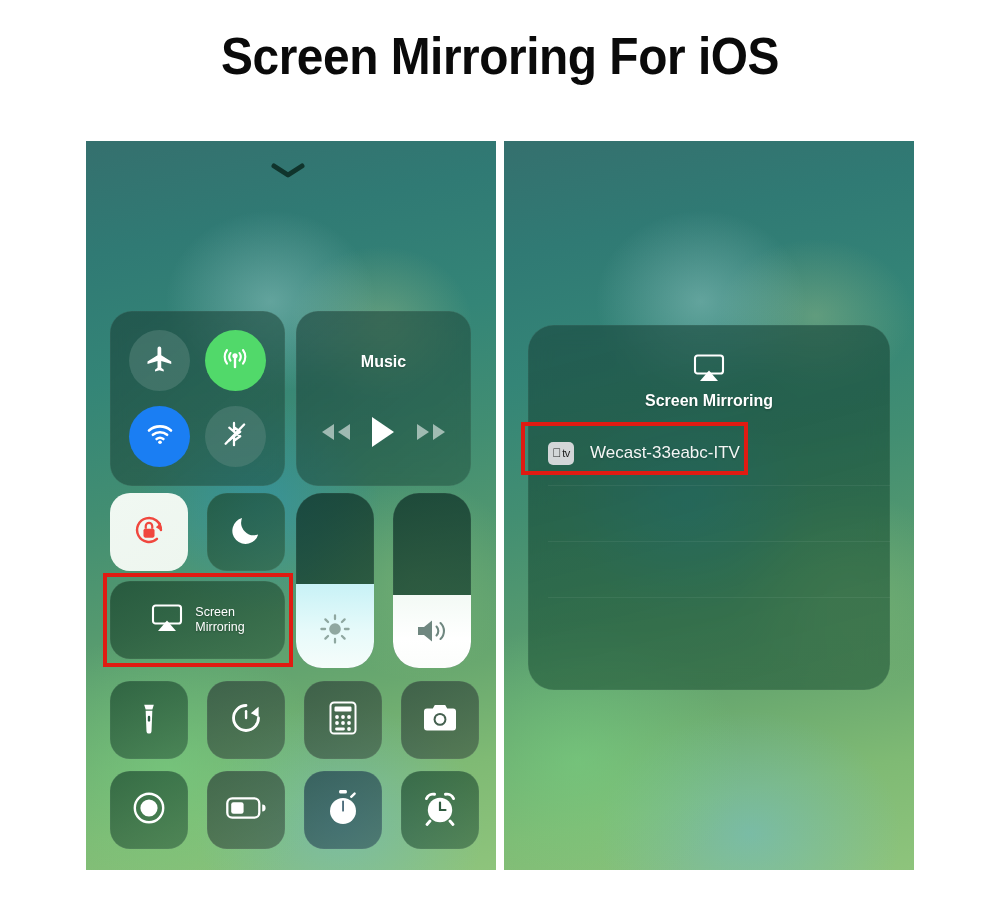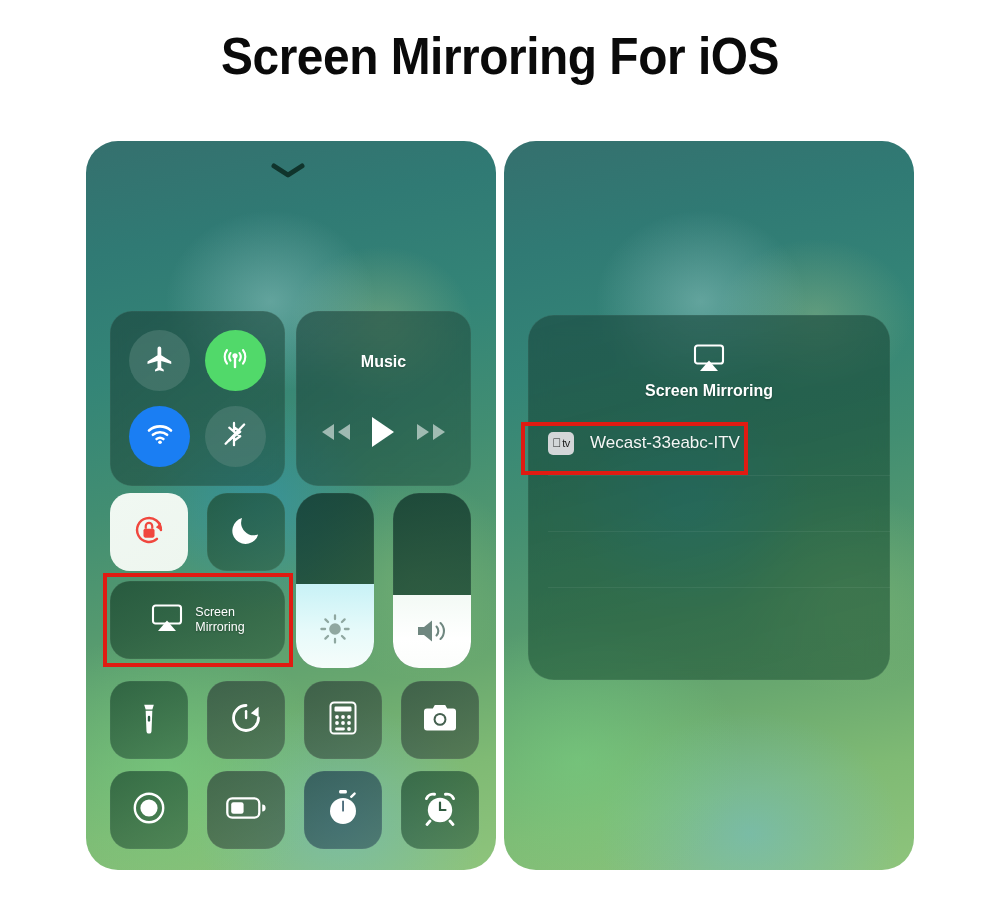--- a/index.html
+++ b/index.html
@@ -40,21 +40,20 @@
     height: 729px;
     display: flex;
     background: #ffffff;
     overflow: hidden;
   }
 
   .phone {
     position: relative;
     height: 729px;
     overflow: hidden;
-    border-radius: 32px;
   }
   .phone.left  { width: 410px; }
   .divider {
     width: 8px;
     height: 729px;
     background: #ffffff;
   }
   .phone.right { width: 410px; }
 
   
@@ -265,21 +264,21 @@
     position: absolute;
     border: 4px solid #e01b12;
     box-sizing: border-box;
     pointer-events: none;
   }
 
   
   .mirror-sheet {
     position: absolute;
     left: 24px;
-    top: 174px;
+    top: 184px;
     width: 362px;
     height: 365px;
     border-radius: 26px;
     background: linear-gradient(165deg,
         rgba(26,70,62,0.62) 0%,
         rgba(24,74,56,0.64) 35%,
         rgba(28,82,54,0.62) 65%,
         rgba(34,86,56,0.60) 100%);
     backdrop-filter: blur(10px);
     box-shadow: inset 0 0 0 0.5px rgba(255,255,255,0.08);

